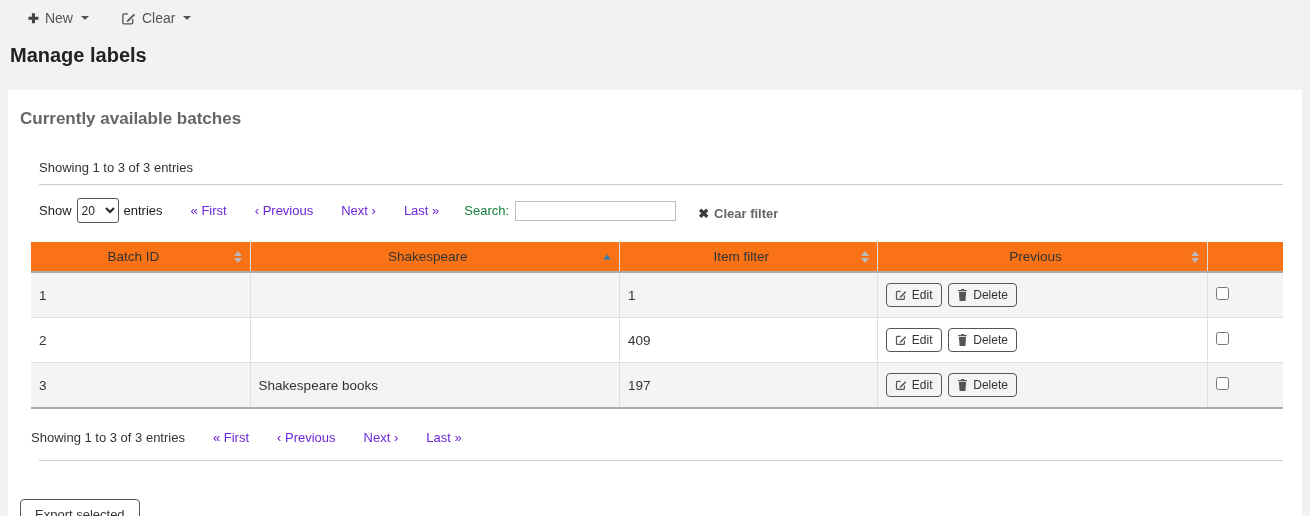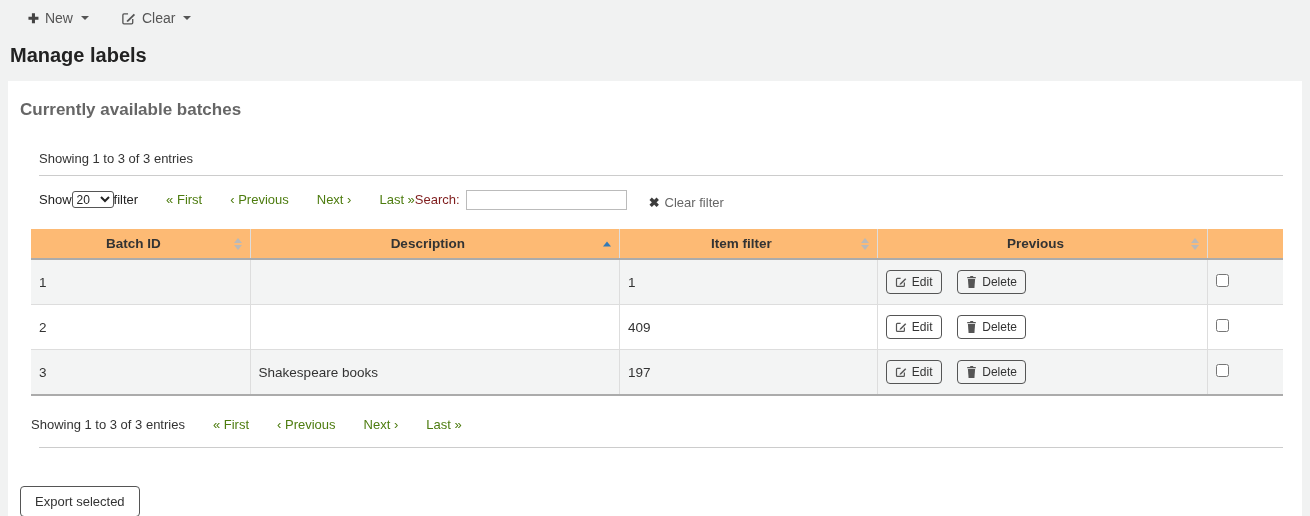--- a/index.html
+++ b/index.html
@@ -13,59 +13,59 @@
   }
 
   
   .toolbar { padding:10px 0 0 28px; display:flex; align-items:center; gap:32px; }
   .tool-btn { display:inline-flex; align-items:center; gap:6px; color:#555; font-size:14px; cursor:pointer; }
   .plus-glyph { color:#444; font-weight:bold; font-size:13px; line-height:1; }
   .caret { display:inline-block; width:0; height:0; border-left:4px solid transparent; border-right:4px solid transparent; border-top:4px solid #555; margin-left:2px; }
   .icon-svg { display:inline-block; vertical-align:middle; }
 
   
-  h1.page-title { margin:18px 0 14px 10px; font-size:20px; font-weight:bold; color:#222; }
+  h1.page-title { margin:18px 0 23px 10px; font-size:20px; font-weight:bold; color:#222; }
 
   
   .panel { margin:0 8px; background:#fff; min-height:416px; padding:19px 0 8px 0; }
   h2.panel-heading { margin:0 12px 0 12px; font-size:17px; font-weight:bold; color:#666; }
 
   .dt-area { margin:0 19px 0 23px; }
   .info-line { margin:31px 0 0 8px; font-size:13px; color:#333; }
   .rule { border:none; border-top:1px solid #ccc; margin:9px 0 0 8px; }
 
   
   .controls { display:flex; align-items:center; margin:13px 0 0 8px; }
-  .show-wrap { display:flex; align-items:center; color:#222; }
-  select.len-select { width:42px; height:17px; font-size:12px; border:1px solid #555; border-radius:3px; background:#fff; color:#222; }
-  .page-link { color:#4d7c0f; margin-left:28px; cursor:pointer; white-space:nowrap; }
-  .search-label { color:#7f1d1d; }
+  .show-wrap { display:flex; align-items:center; gap:5px; color:#222; }
+  select.len-select { width:42px; height:25px; font-size:12px; border:1px solid #555; border-radius:3px; background:#fff; color:#222; }
+  .page-link { color:#6d28d9; margin-left:28px; cursor:pointer; white-space:nowrap; }
+  .search-label { margin-left:25px; color:#15803d; }
   input.search-box { margin-left:6px; width:161px; height:20px; border:1px solid #bbb; background:#fff; font-size:12px; padding:0 4px; }
   .clear-filter { margin-left:22px; display:inline-flex; align-items:center; gap:5px; cursor:pointer; margin-top:6px; }
   .x-glyph { color:#3c3c3c; font-weight:bold; font-size:13px; }
-  .clear-filter-label { color:#666; }
+  .clear-filter-label { color:#666;font-weight:bold; }
 
   
   table.batches { width:100%; border-collapse:collapse; margin-top:19px; font-size:13.5px; table-layout:fixed; }
-  th { position:relative; font-weight:bold; color:#333; text-align:center; padding:7px 22px 7px 8px; border-left:1px solid #ddd; border-bottom:2px solid #ababab; background:#fdba74; cursor:pointer; }
+  th { position:relative; font-weight:normal; color:#333; text-align:center; padding:7px 22px 7px 8px; border-left:1px solid #ddd; border-bottom:2px solid #ababab; background:#f97316; cursor:pointer; }
   th:first-child { border-left:none; }
   td { padding:10px 8px; border:1px solid #ddd; color:#333; vertical-align:middle; }
   tr td:first-child { border-left:none; }
   tr td:last-child { border-right:none; }
   tbody tr:nth-child(odd) td { background:#f3f4f4; }
   tbody tr:last-child td { border-bottom:2px solid #ababab; }
   col.c-batch { width:17.5%; } col.c-desc { width:29.5%; } col.c-count { width:20.6%; }
   col.c-actions { width:26.4%; } col.c-check { width:6%; }
 
   .sort-icon { position:absolute; right:8px; top:50%; transform:translateY(-50%); display:flex; flex-direction:column; gap:2px; }
   .tri-up { width:0; height:0; border-left:4px solid transparent; border-right:4px solid transparent; border-bottom:5px solid #b9b9b9; }
   .tri-down { width:0; height:0; border-left:4px solid transparent; border-right:4px solid transparent; border-top:5px solid #b9b9b9; }
   .sort-asc .tri-up { border-bottom-color:#337ab7; }
 
-  .row-btn { display:inline-flex; align-items:center; gap:5px; border:1px solid #555; border-radius:4px; background:transparent; padding:4px 8px; font-size:12px; color:#333; cursor:pointer; margin-right:12px; font-family:"Liberation Sans", sans-serif; }
+  .row-btn { display:inline-flex; align-items:center; gap:5px; border:1px solid #555; border-radius:4px; background:transparent; padding:4px 8px; font-size:12px; color:#333; cursor:pointer; margin-right:3px; font-family:"Liberation Sans", sans-serif; }
   .chk { width:13px; height:13px; margin:0; }
 
   
   .bottom-info { display:flex; align-items:center; margin:21px 0 0 0; }
   .bottom-info .info-text { color:#333; }
   .export-btn { margin:38px 0 0 12px; display:inline-block; border:1px solid #555; border-radius:4px; background:#fff; padding:7px 14px; font-size:13px; color:#333; cursor:pointer; font-family:"Liberation Sans", sans-serif; }
 </style>
 </head>
 <body>
 
@@ -93,21 +93,21 @@
   <div class="dt-area">
     <div class="info-line">Showing 1 to 3 of 3 entries</div>
     <hr class="rule">
 
     <div class="controls">
       <span class="show-wrap">
         <span>Show</span>
         <select class="len-select">
           <option>20</option>
         </select>
-        <span>filter</span>
+        <span>entries</span>
       </span>
       <span class="page-link">« First</span>
       <span class="page-link">‹ Previous</span>
       <span class="page-link">Next ›</span>
       <span class="page-link">Last »</span>
       <span class="search-label">Search:</span>
       <input class="search-box" type="text" value="" style="">
       <span class="clear-filter">
         <span class="x-glyph">✖</span>
         <span class="clear-filter-label">Clear filter</span>
@@ -125,21 +125,21 @@
       <thead>
         <tr>
           <th>
             <span>Batch ID</span>
             <span class="sort-icon">
                 <span class="tri-up"></span>
                 <span class="tri-down"></span>
               </span>
           </th>
           <th class="sort-asc">
-            <span>Description</span>
+            <span>Shakespeare</span>
             <span class="sort-icon">
                 <span class="tri-up"></span>
               </span>
           </th>
           <th>
             <span>Item filter</span>
             <span class="sort-icon">
                 <span class="tri-up"></span>
                 <span class="tri-down"></span>
               </span>

